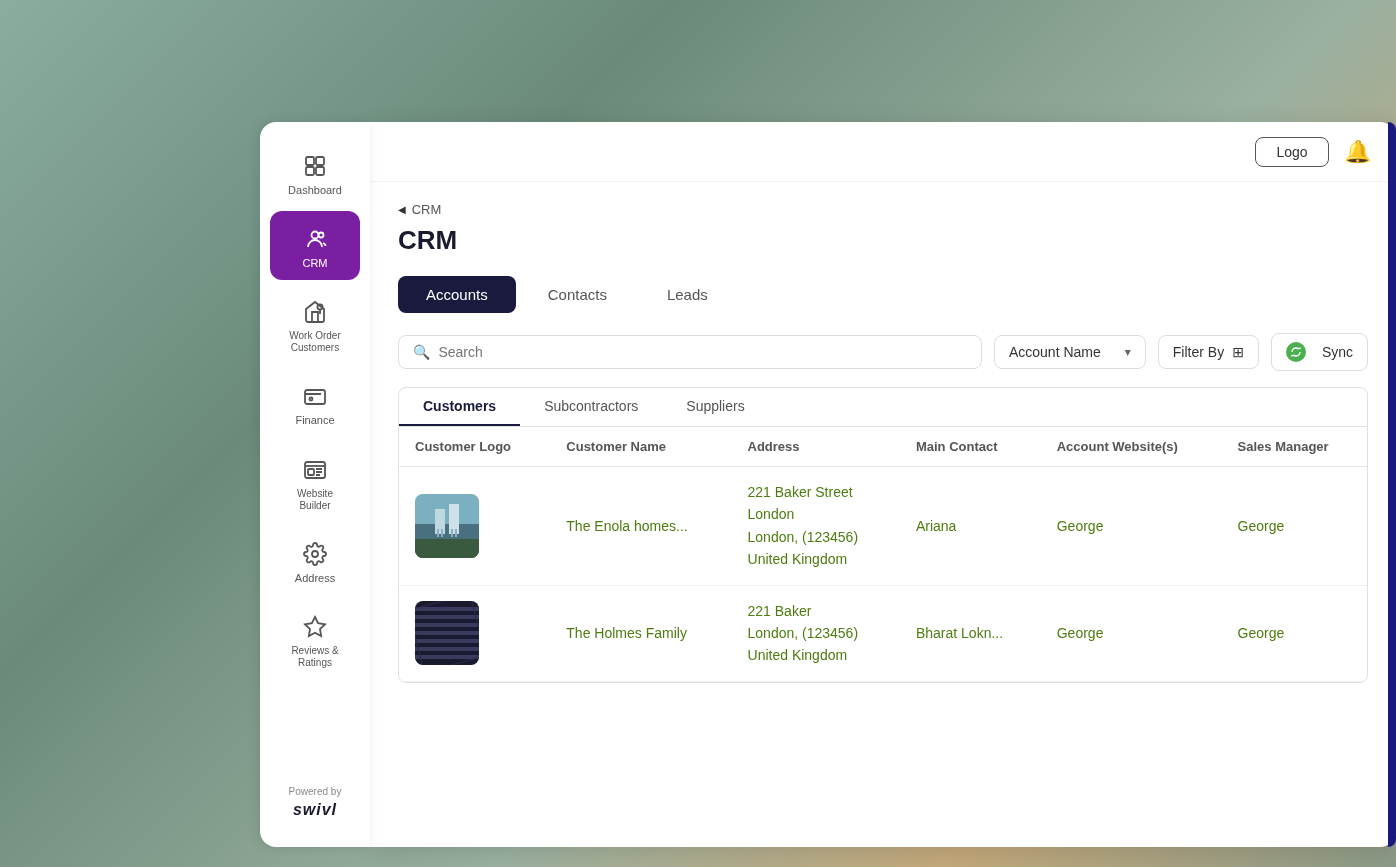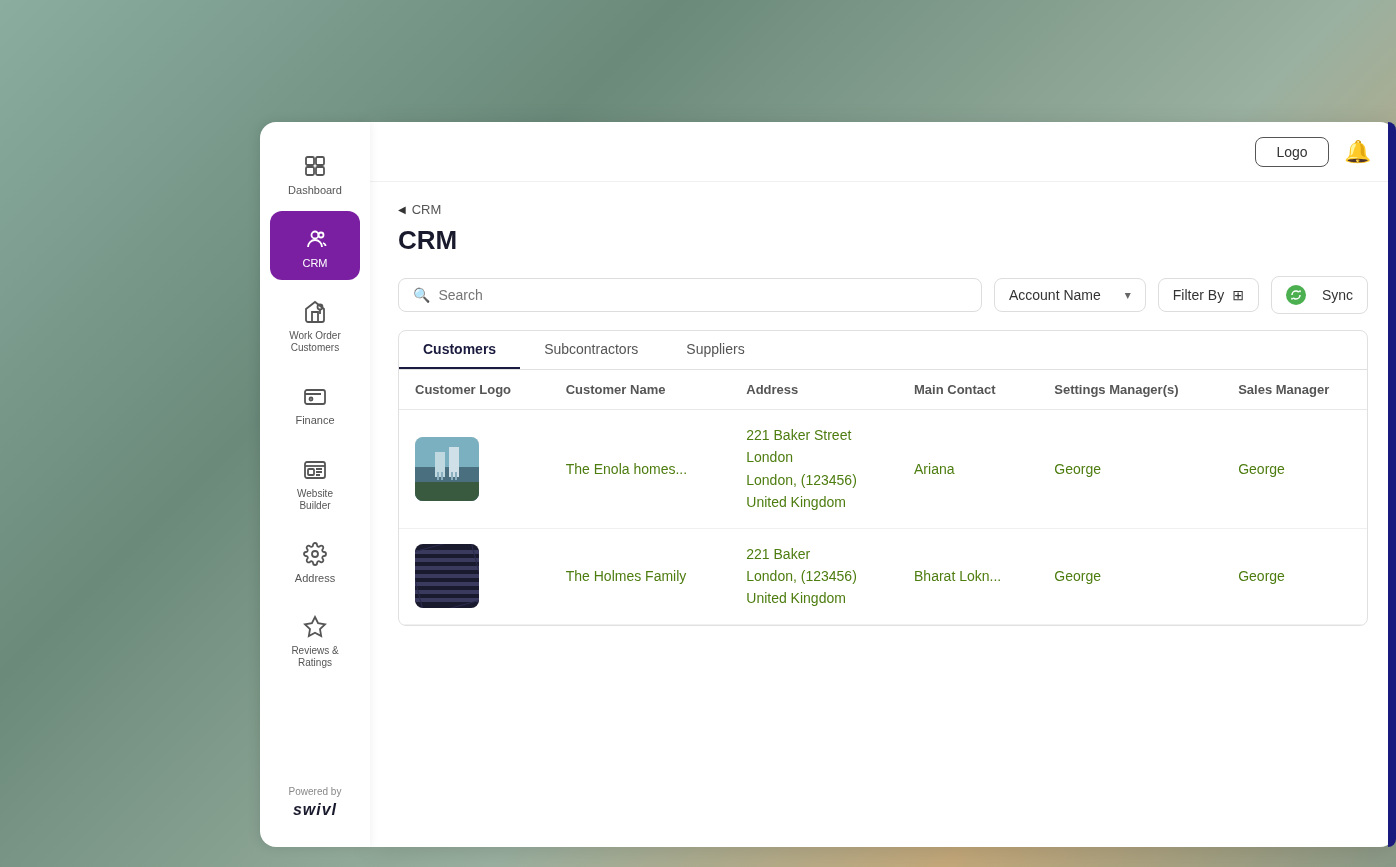--- a/index.html
+++ b/index.html
@@ -373,20 +373,25 @@
 
   <div style="flex:1;padding:20px 28px;overflow-y:auto;">
 
     <div class="breadcrumb">
       <span style="font-size:10px;color:#333;">◀</span>
       <span style="cursor:pointer;color:#555;font-size:13px;">CRM</span>
     </div>
 
     <h1 class="page-title">CRM</h1>
 
+    <div class="tabs-container">
+      <button class="tab-btn active">Accounts</button>
+      <button class="tab-btn">Contacts</button>
+      <button class="tab-btn">Leads</button>
+    </div>
 
     <div class="search-filter-row">
       <div class="search-box">
         <span class="search-icon">🔍</span>
         <input class="search-input" type="text" placeholder="Search" style="">
       </div>
       <div class="dropdown-select">
         <span>Account Name</span>
         <span style="font-size:12px;color:#666;">▾</span>
       </div>
@@ -413,21 +418,21 @@
         <div class="sub-tab">Suppliers</div>
       </div>
 
       <table class="data-table">
         <thead>
           <tr>
             <th>Customer Logo</th>
             <th>Customer Name</th>
             <th>Address</th>
             <th>Main Contact</th>
-            <th>Settings Manager(s)</th>
+            <th>Account Website(s)</th>
             <th>Sales Manager</th>
           </tr>
         </thead>
         <tbody>
           <tr>
             <td>
               <div class="customer-logo">
                 <svg width="64" height="64" viewBox="0 0 64 64">
                   <rect width="64" height="64" fill="#7ab0c0"></rect>
                   <rect x="0" y="30" width="64" height="34" fill="#4a7080"></rect>

